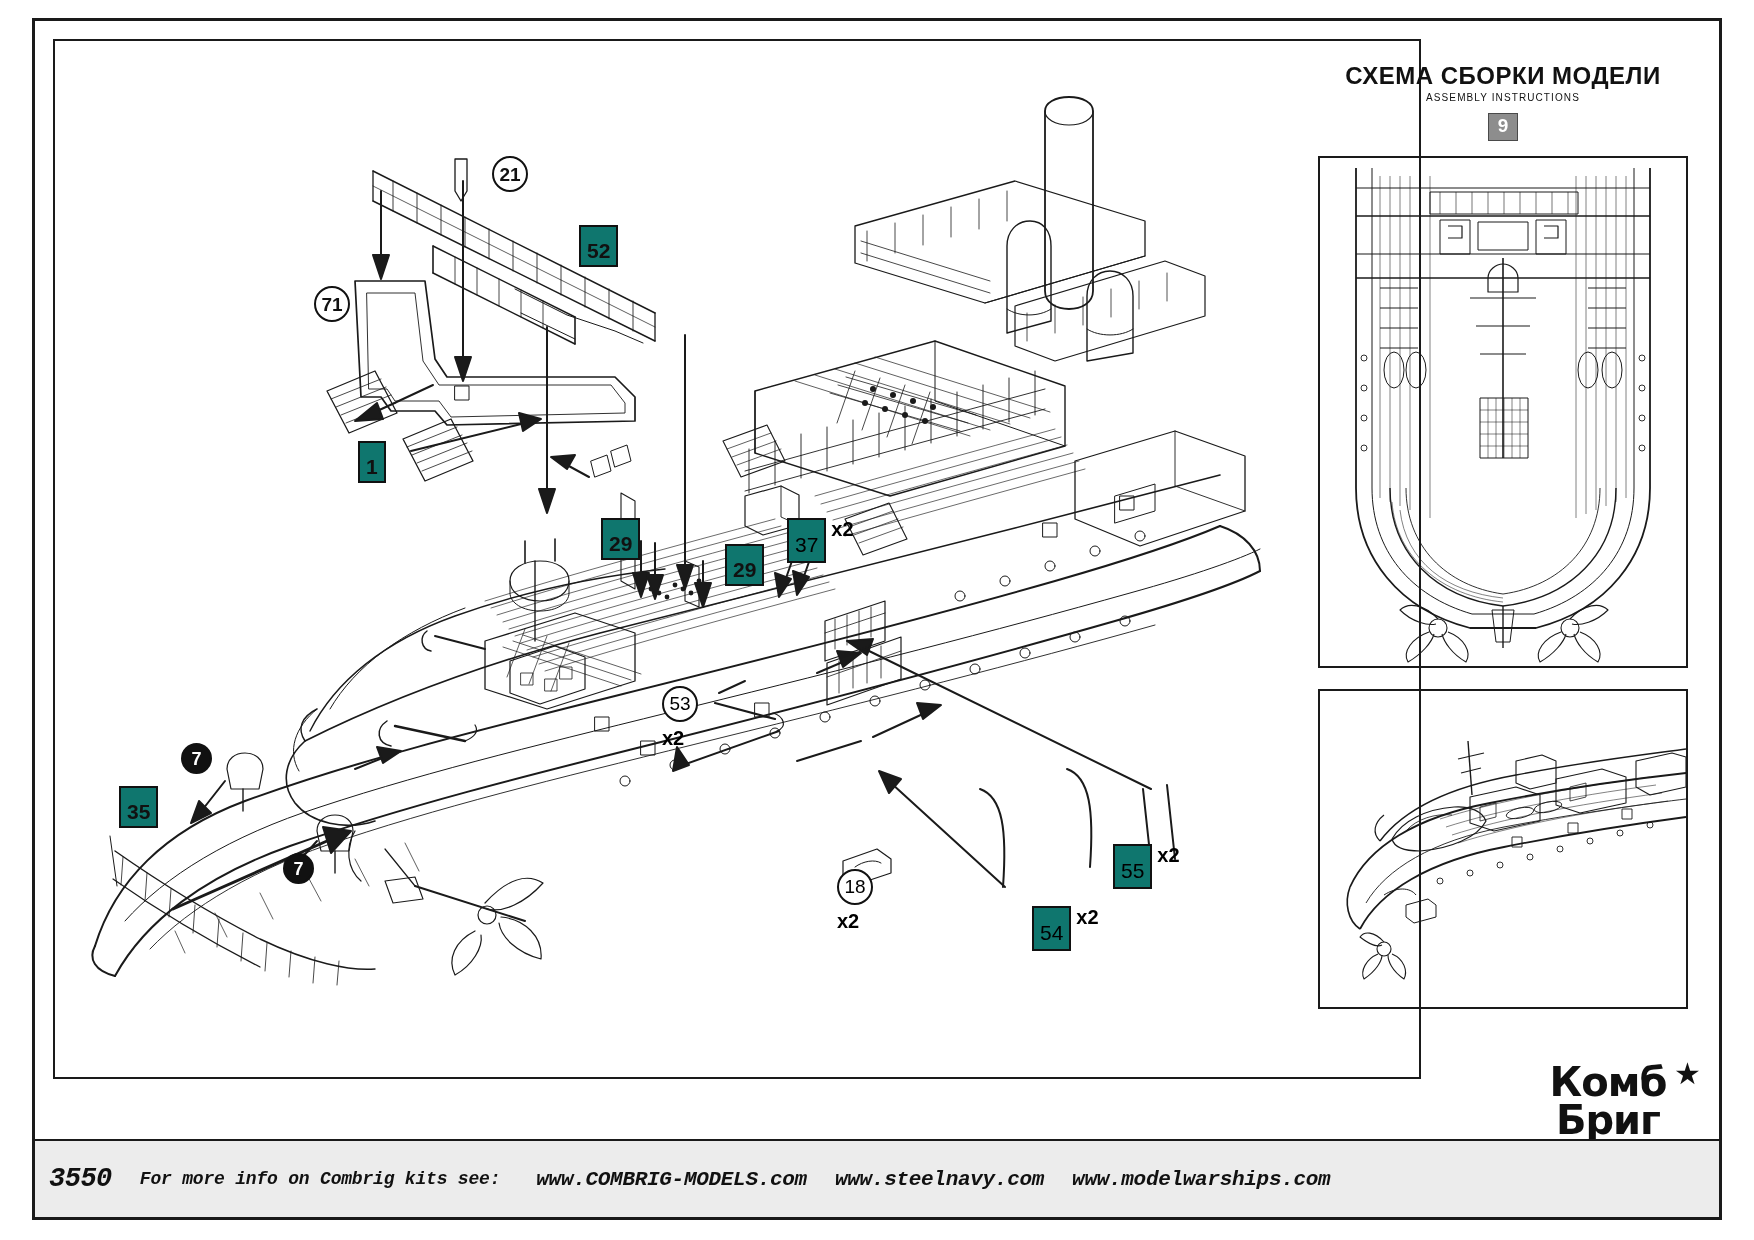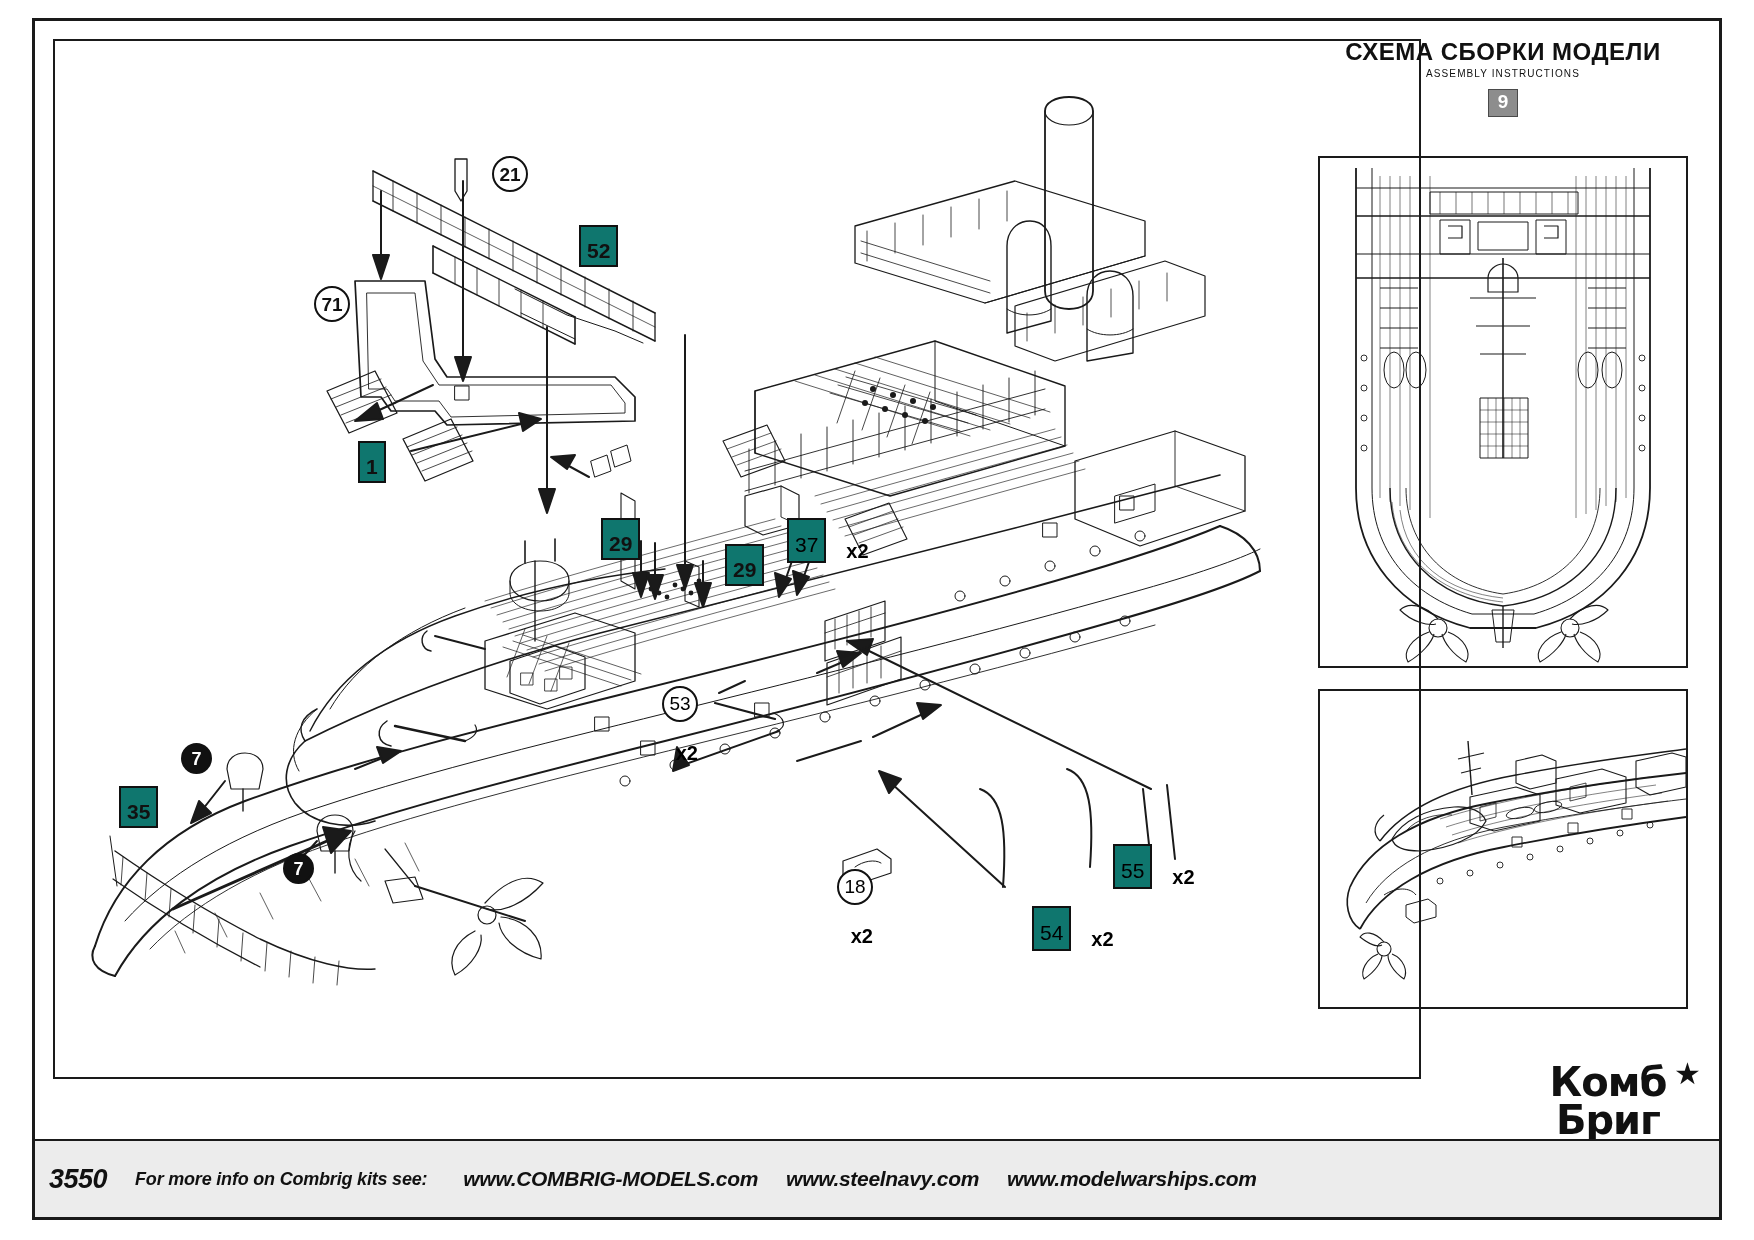--- a/index.html
+++ b/index.html
@@ -50,20 +50,21 @@
     top: 0;
     width: 370px;
     text-align: center;
   }
   #title-ru {
     font-size: 24px;
     font-weight: bold;
     letter-spacing: 0.5px;
     color: #111;
     line-height: 1.05;
+    margin-top: 24px;
   }
   #title-en {
     font-size: 10px;
     letter-spacing: 1.1px;
     color: #111;
     margin-top: 4px;
   }
   #step-badge {
     display: inline-block;
     margin-top: 10px;
@@ -98,20 +99,21 @@
   
   #footer {
     position: absolute;
     left: 0;
     bottom: 0;
     width: 100%;
     height: 78px;
     border-top: 2px solid #1a1a1a;
     background: #ececec;
     box-sizing: border-box;
+    font-family: Liberation Mono, monospace;
   }
   #footer-inner {
     position: absolute;
     left: 0; top: 0; right: 0; bottom: 0;
     display: flex;
     align-items: center;
     padding-left: 14px;
   }
   #kit-no {
     font-size: 27px;
@@ -208,22 +210,22 @@
     background: #111;
     color: #fff;
   }
   .tag-mult {
     font-size: 20px;
     font-weight: bold;
   }
   .tag-group {
     position: absolute;
     display: flex;
-    align-items: flex-end;
-    gap: 20px;
+    align-items: flex-start;
+    gap: 5px;
   }
   svg { display: block; }
 </style>
 </head>
 <body>
 
 <div id="sheet">
 
   <div id="main-frame">
 

